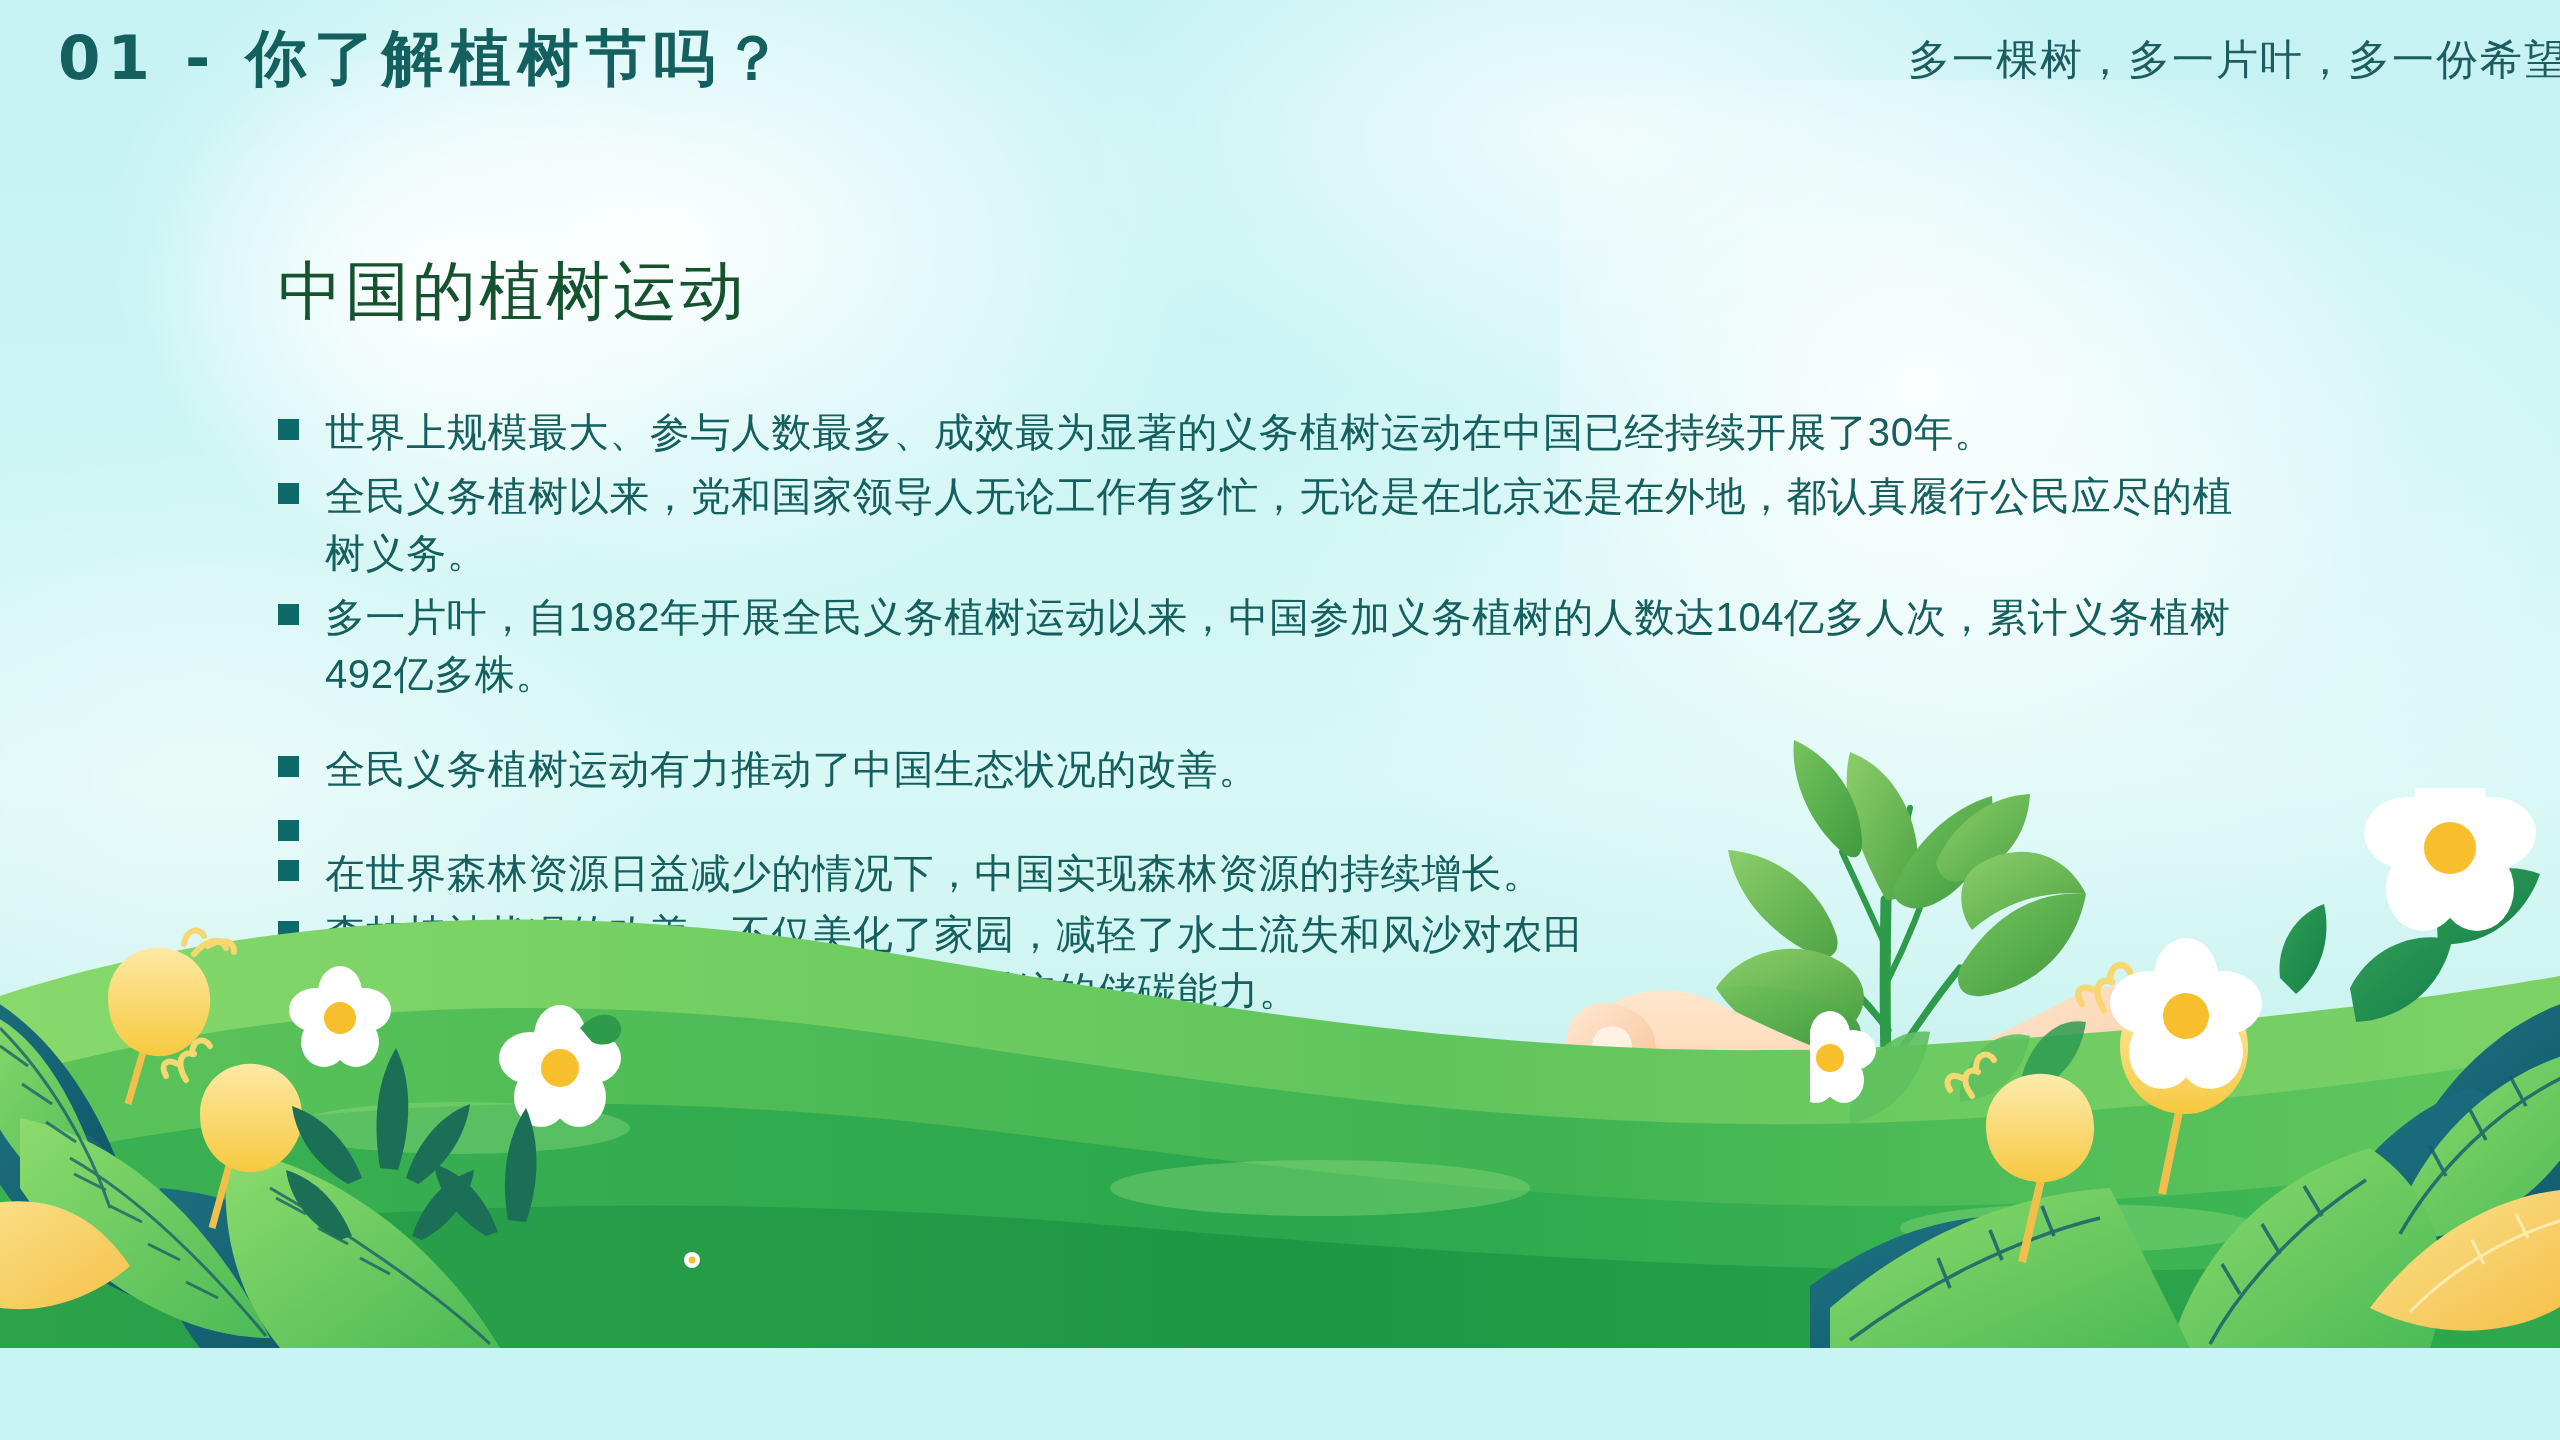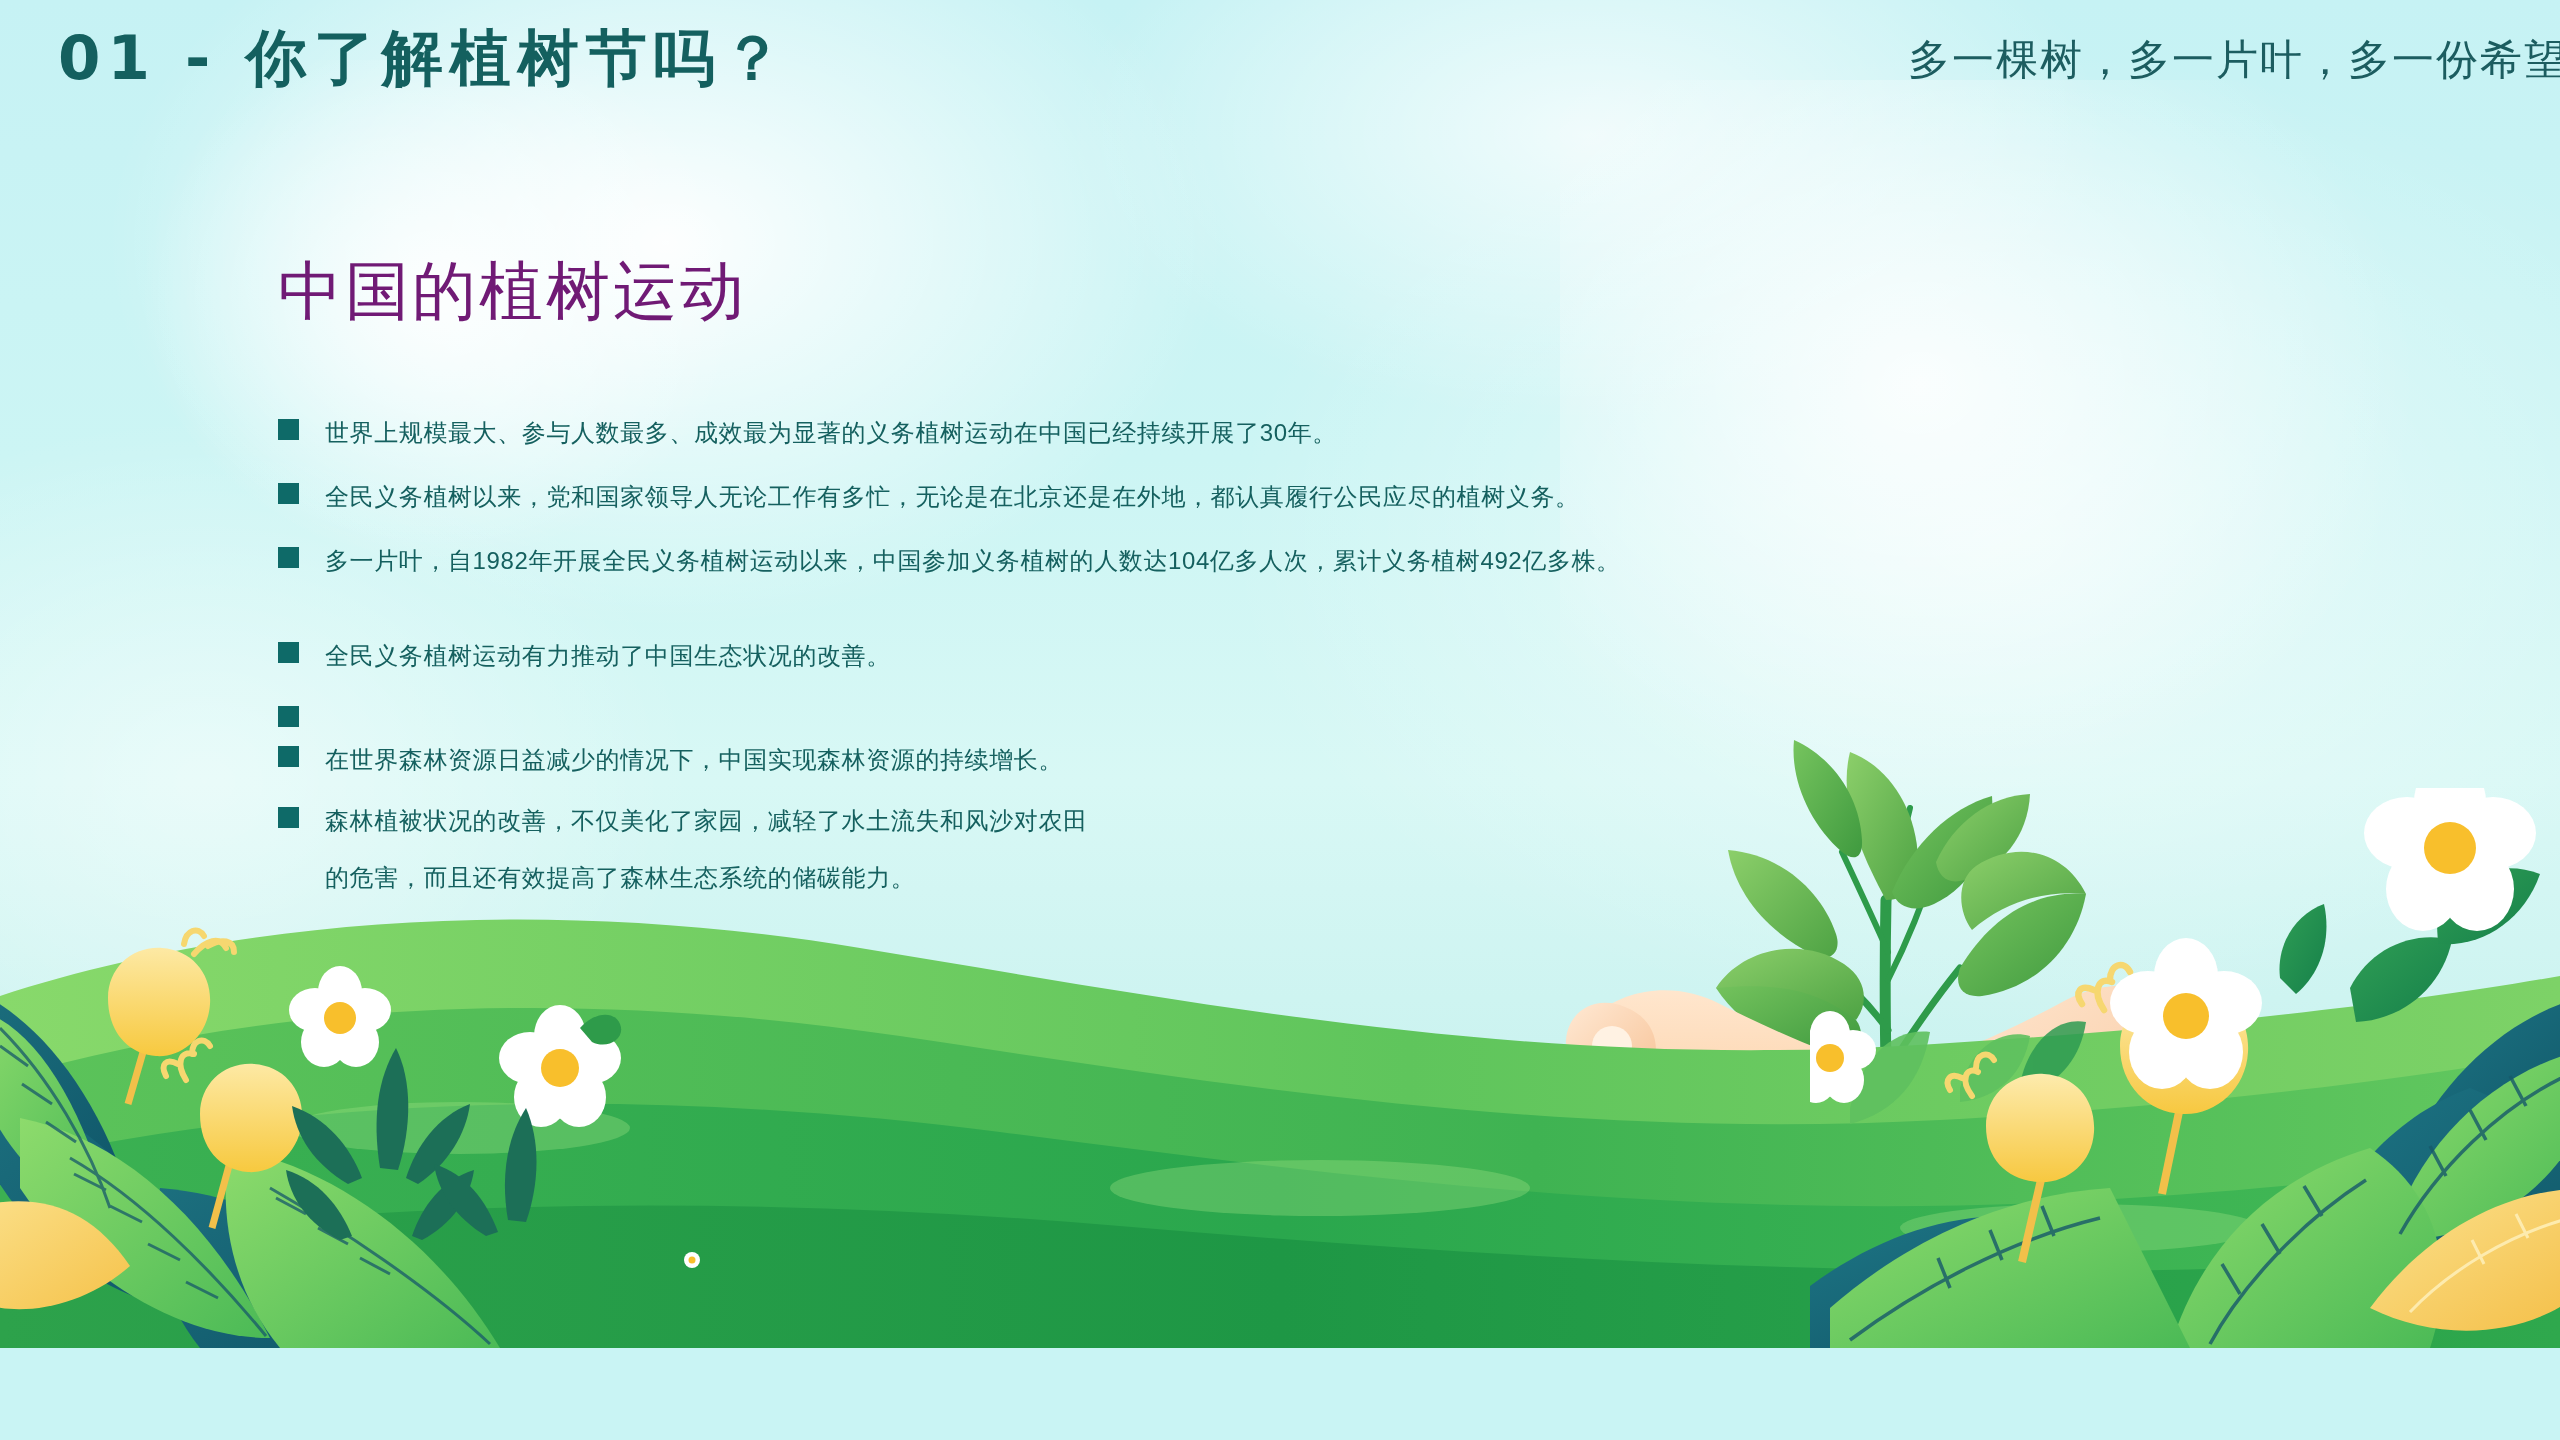--- a/index.html
+++ b/index.html
@@ -39,30 +39,30 @@
   }
   .tagline{
     position:absolute;right:-8px;top:32px;
     font-family:"DejaVu Serif","Liberation Serif",serif;
     font-size:42px;color:#1c5d60;letter-spacing:2px;white-space:nowrap;
   }
 
   
   .heading{
     position:absolute;left:278px;top:248px;
-    font-size:64px;font-weight:400;color:#701a75;letter-spacing:3px;white-space:nowrap;
+    font-size:64px;font-weight:400;color:#14532d;letter-spacing:3px;white-space:nowrap;
   }
   .bullets{position:absolute;left:278px;top:404px;width:1960px;}
   .bullet{display:flex;align-items:flex-start;}
   .bullet .marker{
     flex:0 0 auto;width:21px;height:21px;background:#0e6a68;
     margin-top:15px;margin-right:26px;
   }
   .bullet .btext{
-    font-size:24px;line-height:57px;color:#15605f;letter-spacing:.6px;
+    font-size:40px;line-height:57px;color:#15605f;letter-spacing:.6px;
     white-space:pre-wrap;
   }
   .b1{margin-bottom:7px}
   .b2{margin-bottom:7px}
   .b3{margin-bottom:38px}
   .b4{margin-bottom:7px}
   .b5{margin-bottom:4px}
   .b6{margin-bottom:4px}
   .b7{margin-bottom:4px}
 

